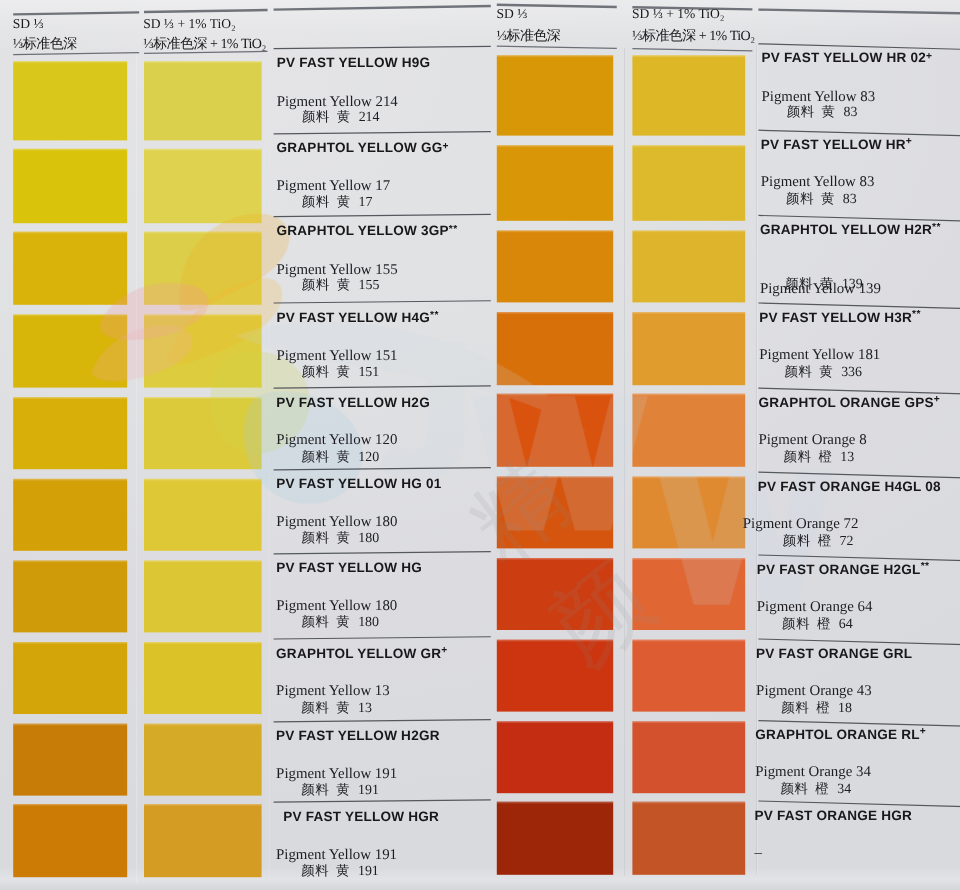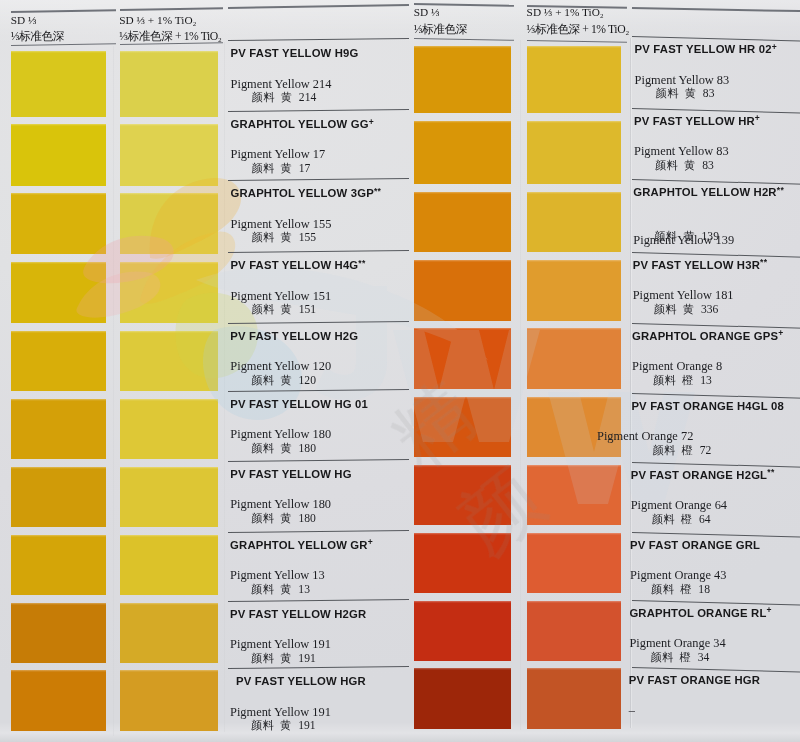--- a/index.html
+++ b/index.html
@@ -144,21 +144,21 @@
       <div class="sw" style="left:413.9px;top:328.3px;width:96.9px;height:60.5px;background:#d9530e"></div>
       <div class="sw" style="left:526.9px;top:328.3px;width:94px;height:60.5px;background:#e08238"></div>
       <div class="rule hrule" style="left:632.2px;top:322.8px;width:172px;height:1.1px;background:#55585d;transform:rotate(1.55deg)"></div>
       <div class="name" style="left:632.0px;top:329.8px">GRAPHTOL ORANGE GPS<i>+</i></div>
       <div class="pig" style="left:632.0px;top:360.1px">Pigment Orange 8</div>
       <div class="pigcn" style="left:632.0px;top:373.8px"><span class="zl">颜料</span><span class="zc">橙</span><span class="zn">13</span></div>
       <div class="sw" style="left:413.9px;top:396.6px;width:96.9px;height:60.4px;background:#d5550f"></div>
       <div class="sw" style="left:526.9px;top:396.6px;width:94px;height:60.4px;background:#df8a31"></div>
       <div class="rule hrule" style="left:632.2px;top:393.0px;width:172px;height:1.1px;background:#55585d;transform:rotate(1.55deg)"></div>
       <div class="name" style="left:631.4px;top:400.0px">PV FAST ORANGE H4GL 08</div>
-      <div class="pig" style="left:597px;top:430.3px">Pigment Orange 72</div>
+      <div class="pig" style="left:619px;top:430.3px">Pigment Orange 72</div>
       <div class="pigcn" style="left:631.4px;top:444.0px"><span class="zl">颜料</span><span class="zc">橙</span><span class="zn">72</span></div>
       <div class="sw" style="left:413.9px;top:464.9px;width:96.9px;height:60.1px;background:#cc3d12"></div>
       <div class="sw" style="left:526.9px;top:464.9px;width:94px;height:60.1px;background:#e06734"></div>
       <div class="rule hrule" style="left:632.2px;top:461.6px;width:172px;height:1.1px;background:#55585d;transform:rotate(1.55deg)"></div>
       <div class="name" style="left:630.7px;top:468.6px">PV FAST ORANGE H2GL<i>**</i></div>
       <div class="pig" style="left:630.7px;top:498.9px">Pigment Orange 64</div>
       <div class="pigcn" style="left:630.7px;top:512.6px"><span class="zl">颜料</span><span class="zc">橙</span><span class="zn">64</span></div>
       <div class="sw" style="left:413.9px;top:533.0px;width:96.9px;height:60.0px;background:#cc3510"></div>
       <div class="sw" style="left:526.9px;top:533.0px;width:94px;height:60.0px;background:#de5c31"></div>
       <div class="rule hrule" style="left:632.2px;top:531.8px;width:172px;height:1.1px;background:#55585d;transform:rotate(1.55deg)"></div>

